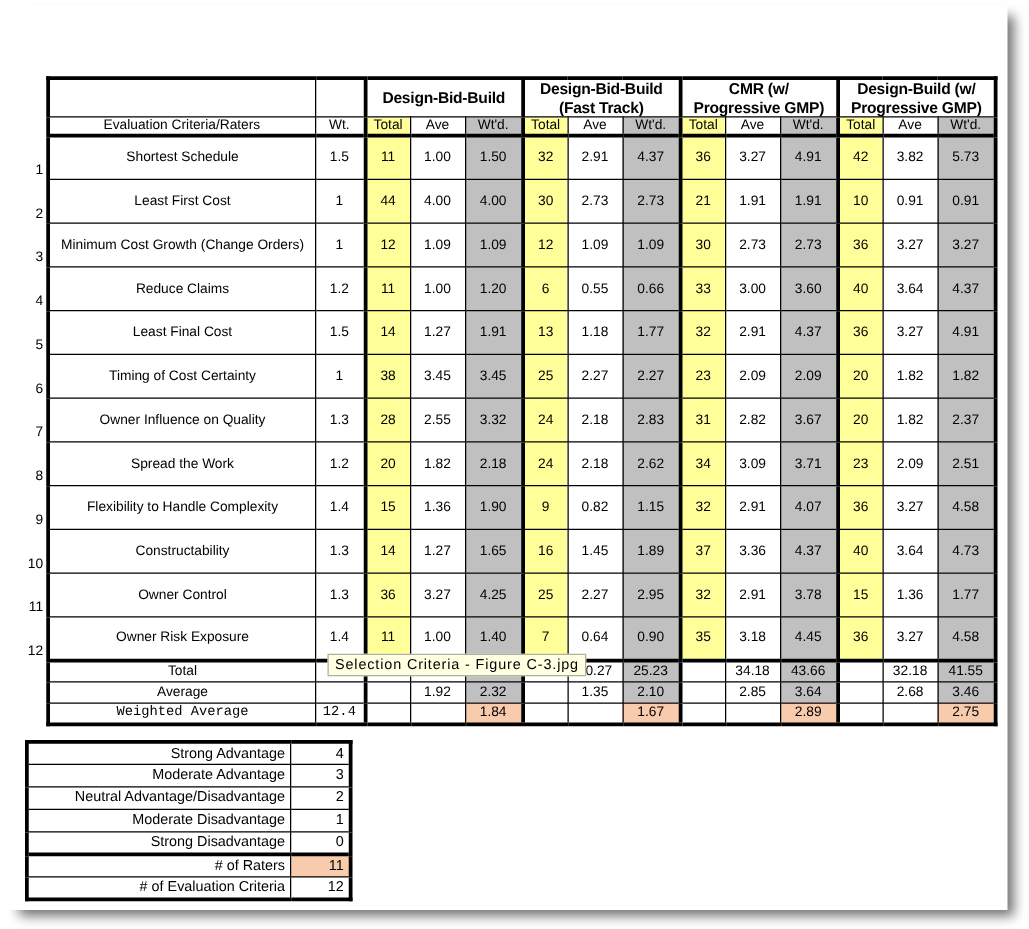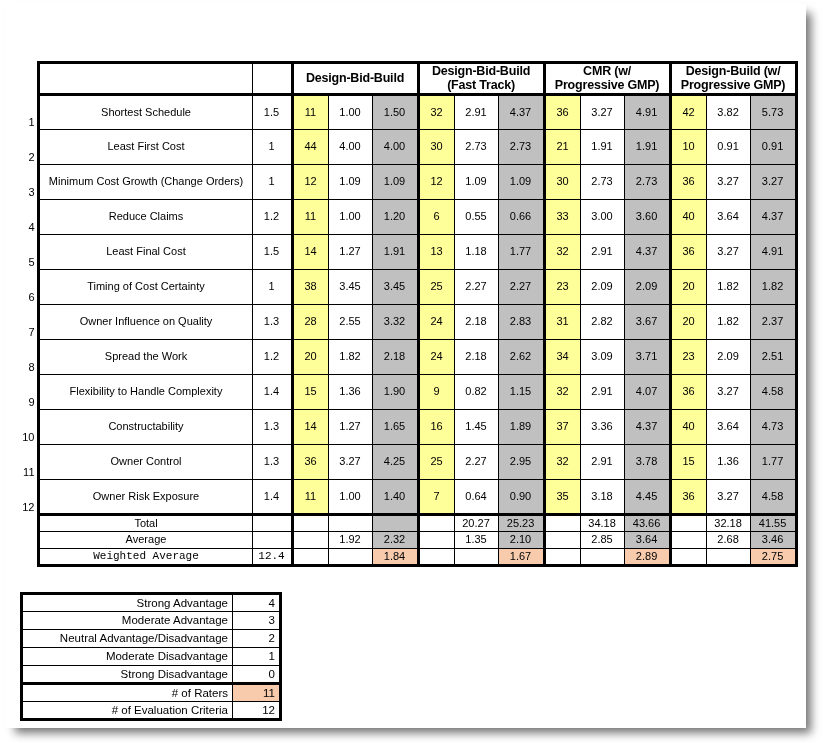--- a/index.html
+++ b/index.html
@@ -162,20 +162,37 @@
           <tbody id="matrix-body">
               <tr>
                 <td class="rownum-col"></td>
                 <td class="thick-t thick-l" rowspan="1"></td>
                 <td class="thick-t"></td>
                 <td class="thick-t grp-sep" colspan="3"><span class="hdr-group">Design-Bid-Build</span></td>
                 <td class="thick-t grp-sep" colspan="3"><span class="hdr-group">Design-Bid-Build (Fast Track)</span></td>
                 <td class="thick-t grp-sep" colspan="3"><span class="hdr-group">CMR (w/ Progressive GMP)</span></td>
                 <td class="thick-t grp-sep thick-r" colspan="3"><span class="hdr-group">Design-Build (w/ Progressive GMP)</span></td>
               </tr>
+              <tr>
+                <td class="rownum-col"></td>
+                <td class="thick-l hdr-crit">Evaluation Criteria/Raters</td>
+                <td>Wt.</td>
+                <td class="col-total grp-sep">Total</td>
+                <td class="">Ave</td>
+                <td class="col-wtd">Wt'd.</td>
+                <td class="col-total grp-sep">Total</td>
+                <td class="">Ave</td>
+                <td class="col-wtd">Wt'd.</td>
+                <td class="col-total grp-sep">Total</td>
+                <td class="">Ave</td>
+                <td class="col-wtd">Wt'd.</td>
+                <td class="col-total grp-sep">Total</td>
+                <td class="">Ave</td>
+                <td class="col-wtd thick-r">Wt'd.</td>
+              </tr>
               <tr style="height:35px">
                 <td class="rownum-col">1</td>
                 <td class="crit-cell thick-l thick-t">Shortest Schedule</td>
                 <td class="thick-t">1.5</td>
                 <td class="col-total grp-sep thick-t">11</td>
                 <td class=" thick-t">1.00</td>
                 <td class="col-wtd thick-t">1.50</td>
                 <td class="col-total grp-sep thick-t">32</td>
                 <td class=" thick-t">2.91</td>
                 <td class="col-wtd thick-t">4.37</td>
@@ -460,16 +477,17 @@
                 <td class="lg-val-orange thick-r thick-t">11</td>
               </tr>
               <tr style="height:18px">
                 <td class="lg-label thick-l thick-b"># of Evaluation Criteria</td>
                 <td class="lg-val thick-r thick-b">12</td>
               </tr>
             </tbody>
         </table>
       </div>
 
+      <div id="tooltip">Selection Criteria - Figure C-3.jpg</div>
 
     </div>
   </div>
 </div>
 
 </body></html>

